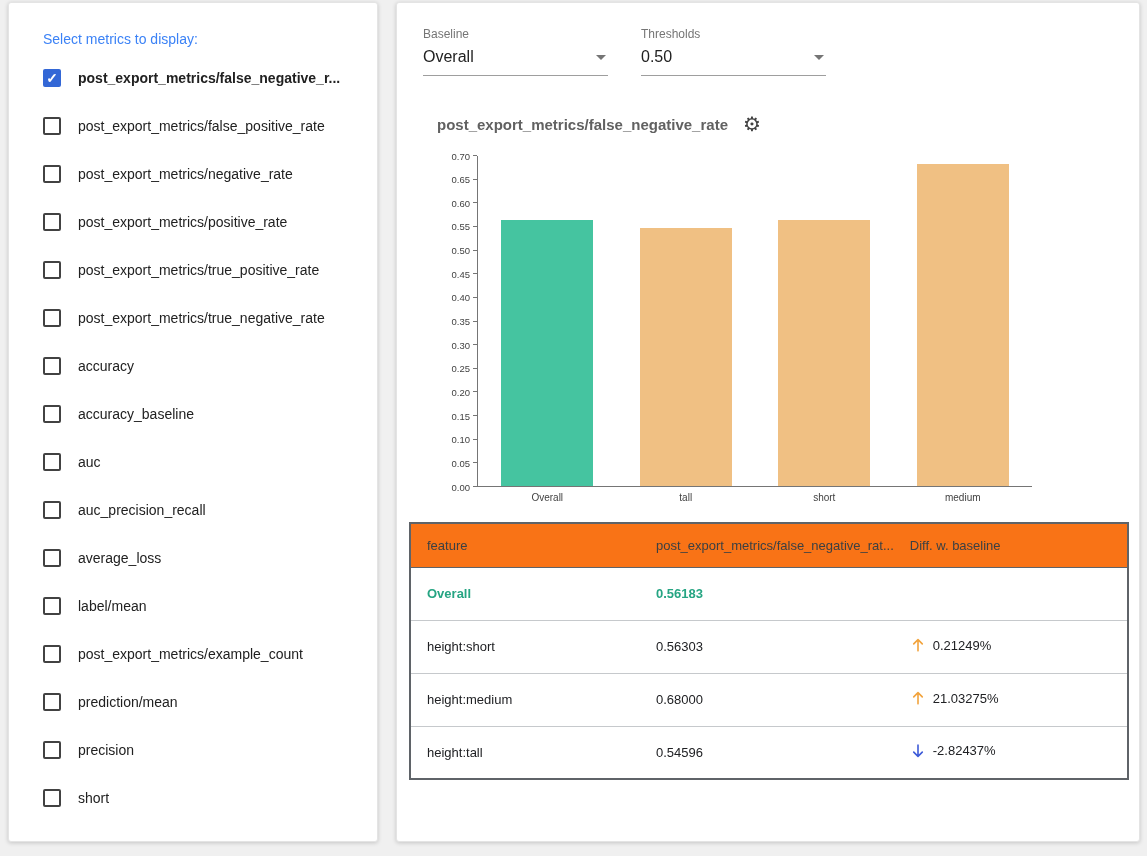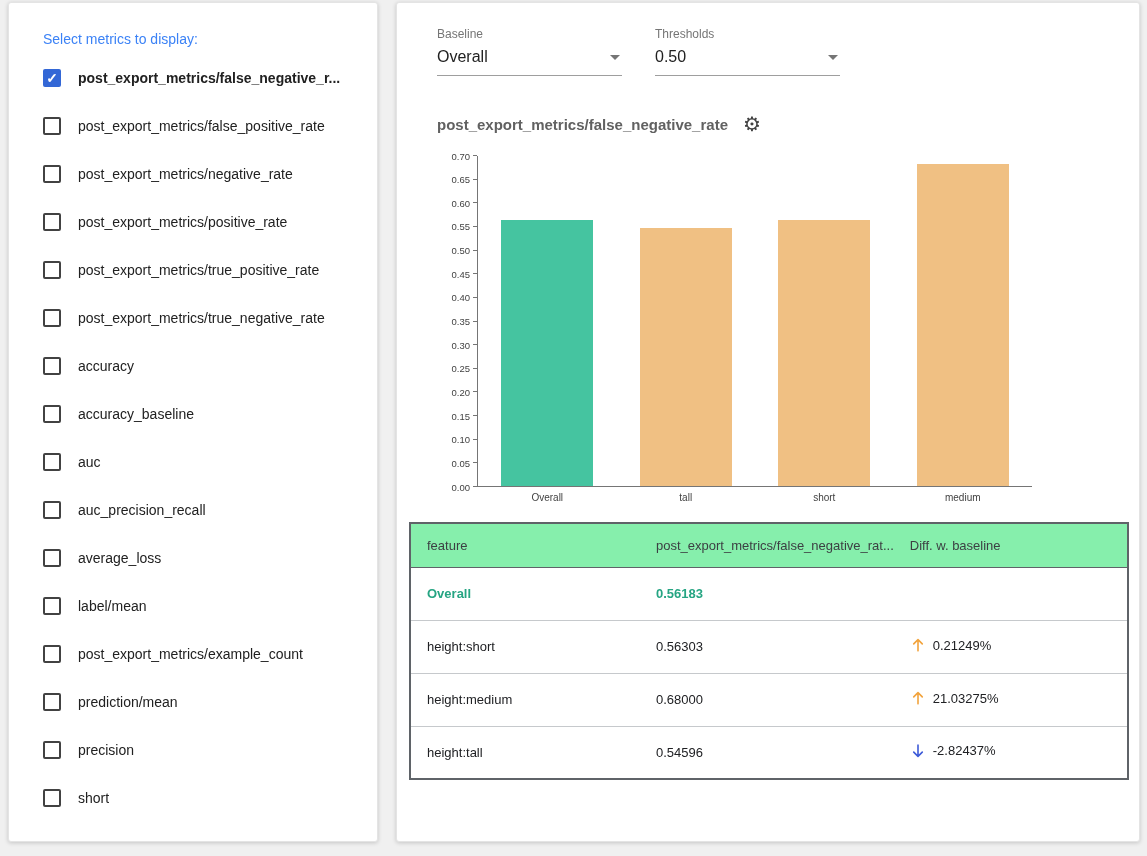--- a/index.html
+++ b/index.html
@@ -16,21 +16,21 @@
   .checkbox { width:18px; height:18px; flex:0 0 18px; border:2px solid #424242; border-radius:2px;
               display:flex; align-items:center; justify-content:center;
               color:#fff; font-size:14px; font-weight:bold; line-height:1; }
   .checkbox.checked { border-color:transparent; }
   .metric-label { font-size:14px; color:#212121; white-space:nowrap; overflow:hidden; }
   .metric-label.selected { font-weight:bold; }
 
   
   .right-panel { left:396px; width:744px; height:840px; }
 
-  .controls { display:flex; gap:33px; padding:24px 0 0 40px; }
+  .controls { display:flex; gap:33px; padding:24px 0 0 26px; }
   .select-control label { display:block; font-size:12px; color:#757575; margin-bottom:7px; }
   .select-value { width:185px; display:flex; justify-content:space-between; align-items:center;
                   border-bottom:1px solid #9e9e9e; padding-bottom:9px;
                   font-size:16px; color:#212121; cursor:pointer; }
   .caret { width:0; height:0; border-left:5px solid transparent; border-right:5px solid transparent;
            border-top:5px solid #757575; margin-right:2px; }
 
   .chart-header { display:flex; align-items:center; gap:15px; margin:38px 0 0 40px; }
   .chart-title { font-size:15px; font-weight:bold; color:#616161; }
   .gear { font-size:20px; color:#424242; cursor:pointer; line-height:1; }
@@ -44,21 +44,21 @@
           border-left:1px solid #757575; border-bottom:1px solid #757575; display:flex; }
   .bar-slot { flex:1; position:relative; display:flex; flex-direction:column;
               justify-content:flex-end; align-items:center; }
   .bar { width:92px; }
   .xlabel { position:absolute; bottom:-17px; width:100%; text-align:center;
             font-size:10px; color:#424242; }
 
   
   .metrics-table { margin:14px 12px 0 12px; width:720px; border-collapse:collapse;
                    border:2px solid #5f6368; }
-  .metrics-table th { background:#86efac; font-size:13px; font-weight:normal; color:#3c4043;
+  .metrics-table th { background:#f97316; font-size:13px; font-weight:normal; color:#3c4043;
                       text-align:left; height:44px; padding-left:16px;
                       border-bottom:1px solid #5f6368; }
   .metrics-table th:nth-child(1) { width:230px; }
   .metrics-table th:nth-child(2) { width:235px; }
   .metrics-table td { font-size:13px; color:#202124; height:53px; padding-left:16px;
                       border-top:1px solid #c6c9cc; }
   .metrics-table tr:first-child td { border-top:none; }
   .baseline-row td { font-weight:bold; }
   .diff-wrap { display:inline-flex; align-items:center; gap:7px; }
 </style>

